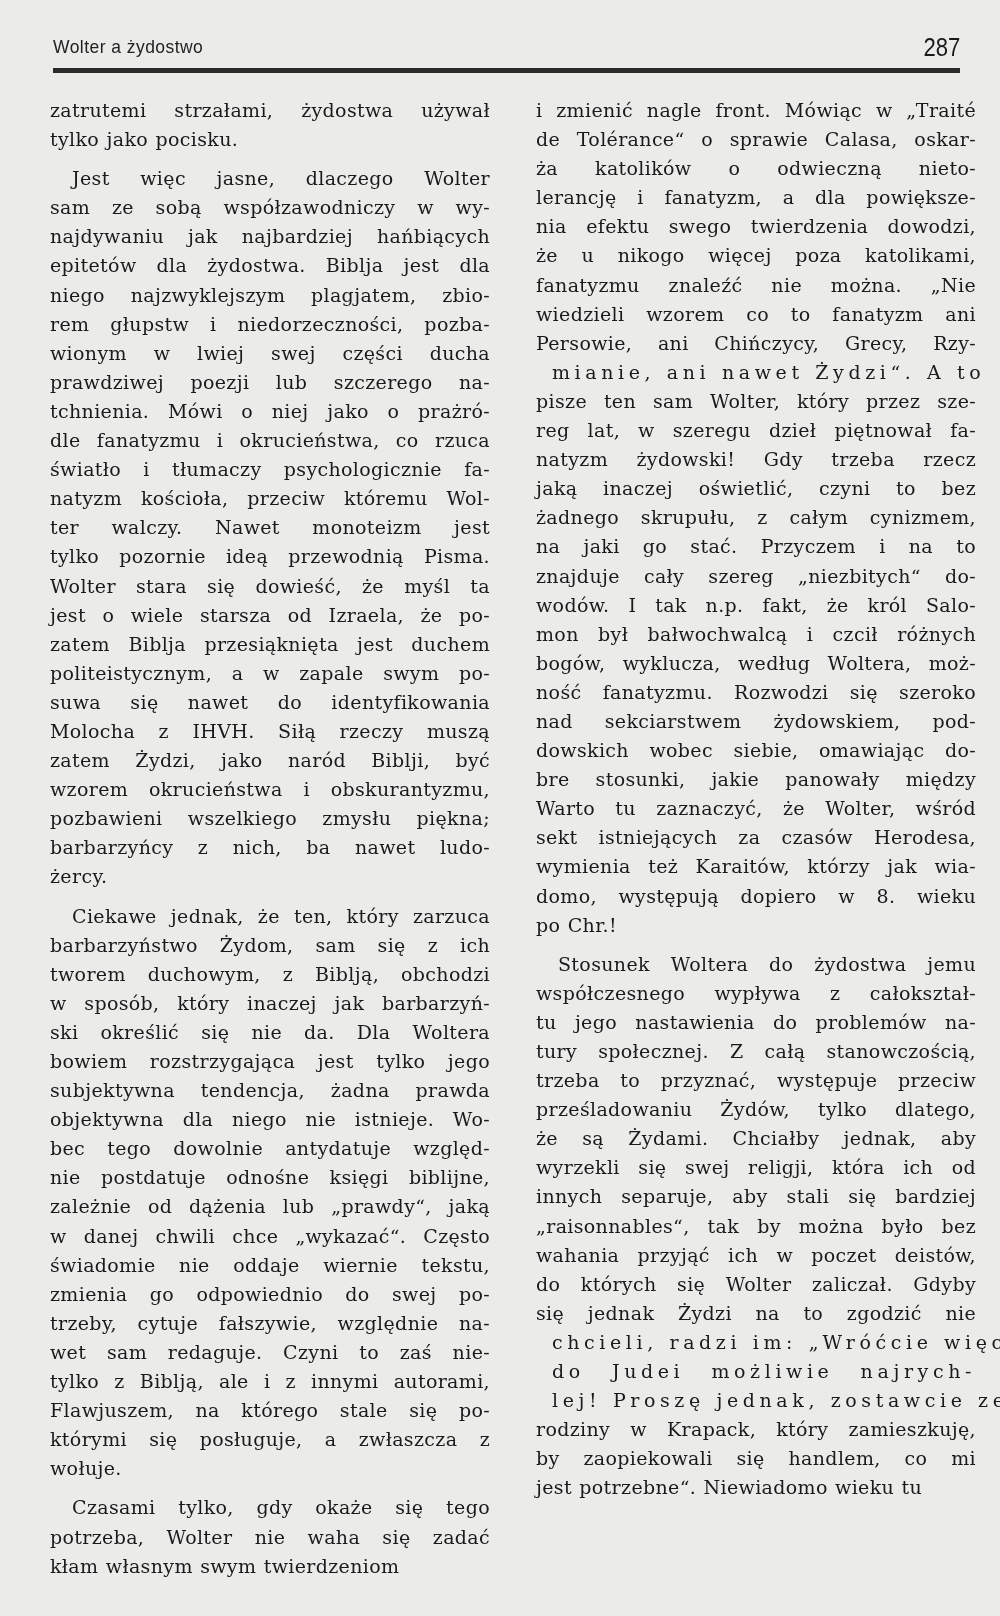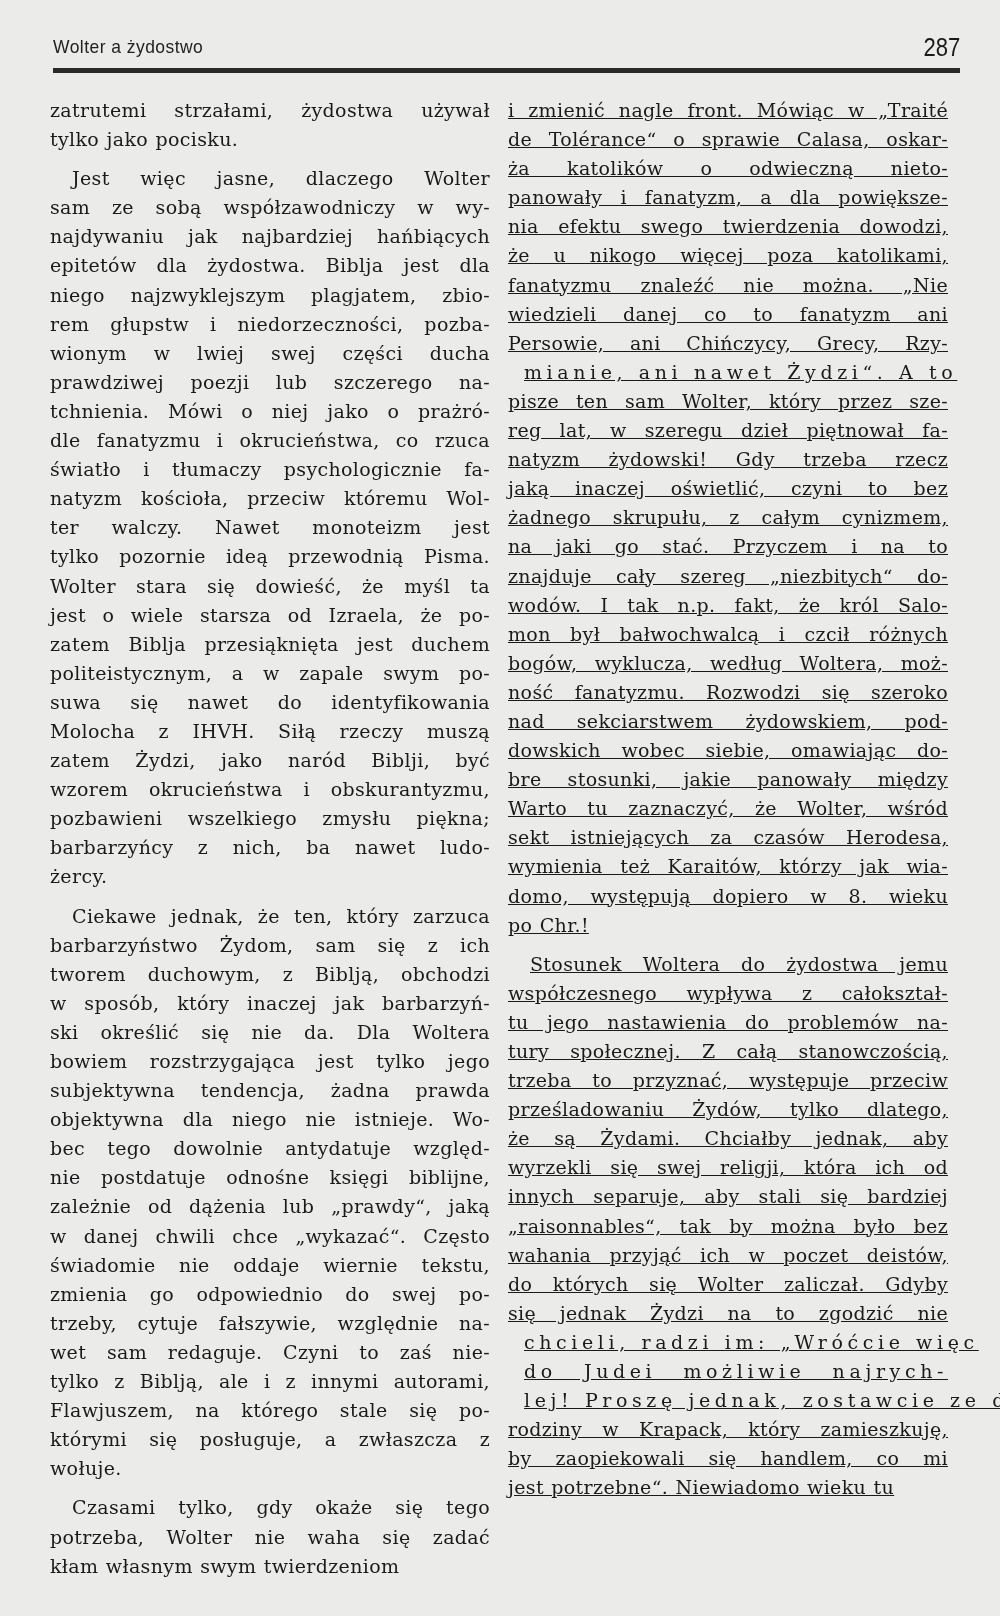--- a/index.html
+++ b/index.html
@@ -29,21 +29,21 @@
   }
   .head-rule {
     position: absolute; left: 53px; top: 68px; width: 907px; height: 5px;
     background: #2a2a2a;
   }
   .column {
     position: absolute; top: 96px;
     font-size: 19px;
   }
   .col-left { left: 50px; width: 440px; }
-  .col-right { left: 508px; width: 440px; text-decoration: underline; }
+  .col-right { left: 536px; width: 440px; }
   .line {
     display: block; height: 29.1px; line-height: 29.1px;
     text-align: justify; text-align-last: justify;
     white-space: nowrap; overflow: visible;
     letter-spacing: 0.35px; word-spacing: 1px;
   }
   .line.last { text-align-last: left; }
   .line.indent { text-indent: 22px; }
   .para-gap { height: 10px; }
   .spaced { letter-spacing: 4.6px; margin-left: 16px; }
@@ -119,25 +119,25 @@
         <span class="line indent">Czasami tylko, gdy okaże się tego</span>
         <span class="line">potrzeba, Wolter nie waha się zadać</span>
         <span class="line last">kłam własnym swym twierdzeniom</span>
       </div>
     </div>
   <div class="column col-right" id="col-right">
       <div>
         <span class="line">i zmienić nagle front. Mówiąc w „Traité</span>
         <span class="line">de Tolérance“ o sprawie Calasa, oskar-</span>
         <span class="line">ża katolików o odwieczną nieto-</span>
-        <span class="line">panowały i fanatyzm, a dla powiększe-</span>
+        <span class="line">lerancję i fanatyzm, a dla powiększe-</span>
         <span class="line">nia efektu swego twierdzenia dowodzi,</span>
         <span class="line">że u nikogo więcej poza katolikami,</span>
         <span class="line">fanatyzmu znaleźć nie można. „Nie</span>
-        <span class="line">wiedzieli danej co to fanatyzm ani</span>
+        <span class="line">wiedzieli wzorem co to fanatyzm ani</span>
         <span class="line">Persowie, ani Chińczycy, Grecy, Rzy-</span>
         <span class="line spaced">mianie, ani nawet Żydzi“. A to</span>
         <span class="line">pisze ten sam Wolter, który przez sze-</span>
         <span class="line">reg lat, w szeregu dzieł piętnował fa-</span>
         <span class="line">natyzm żydowski! Gdy trzeba rzecz</span>
         <span class="line">jaką inaczej oświetlić, czyni to bez</span>
         <span class="line">żadnego skrupułu, z całym cynizmem,</span>
         <span class="line">na jaki go stać. Przyczem i na to</span>
         <span class="line">znajduje cały szereg „niezbitych“ do-</span>
         <span class="line">wodów. I tak n.p. fakt, że król Salo-</span>

